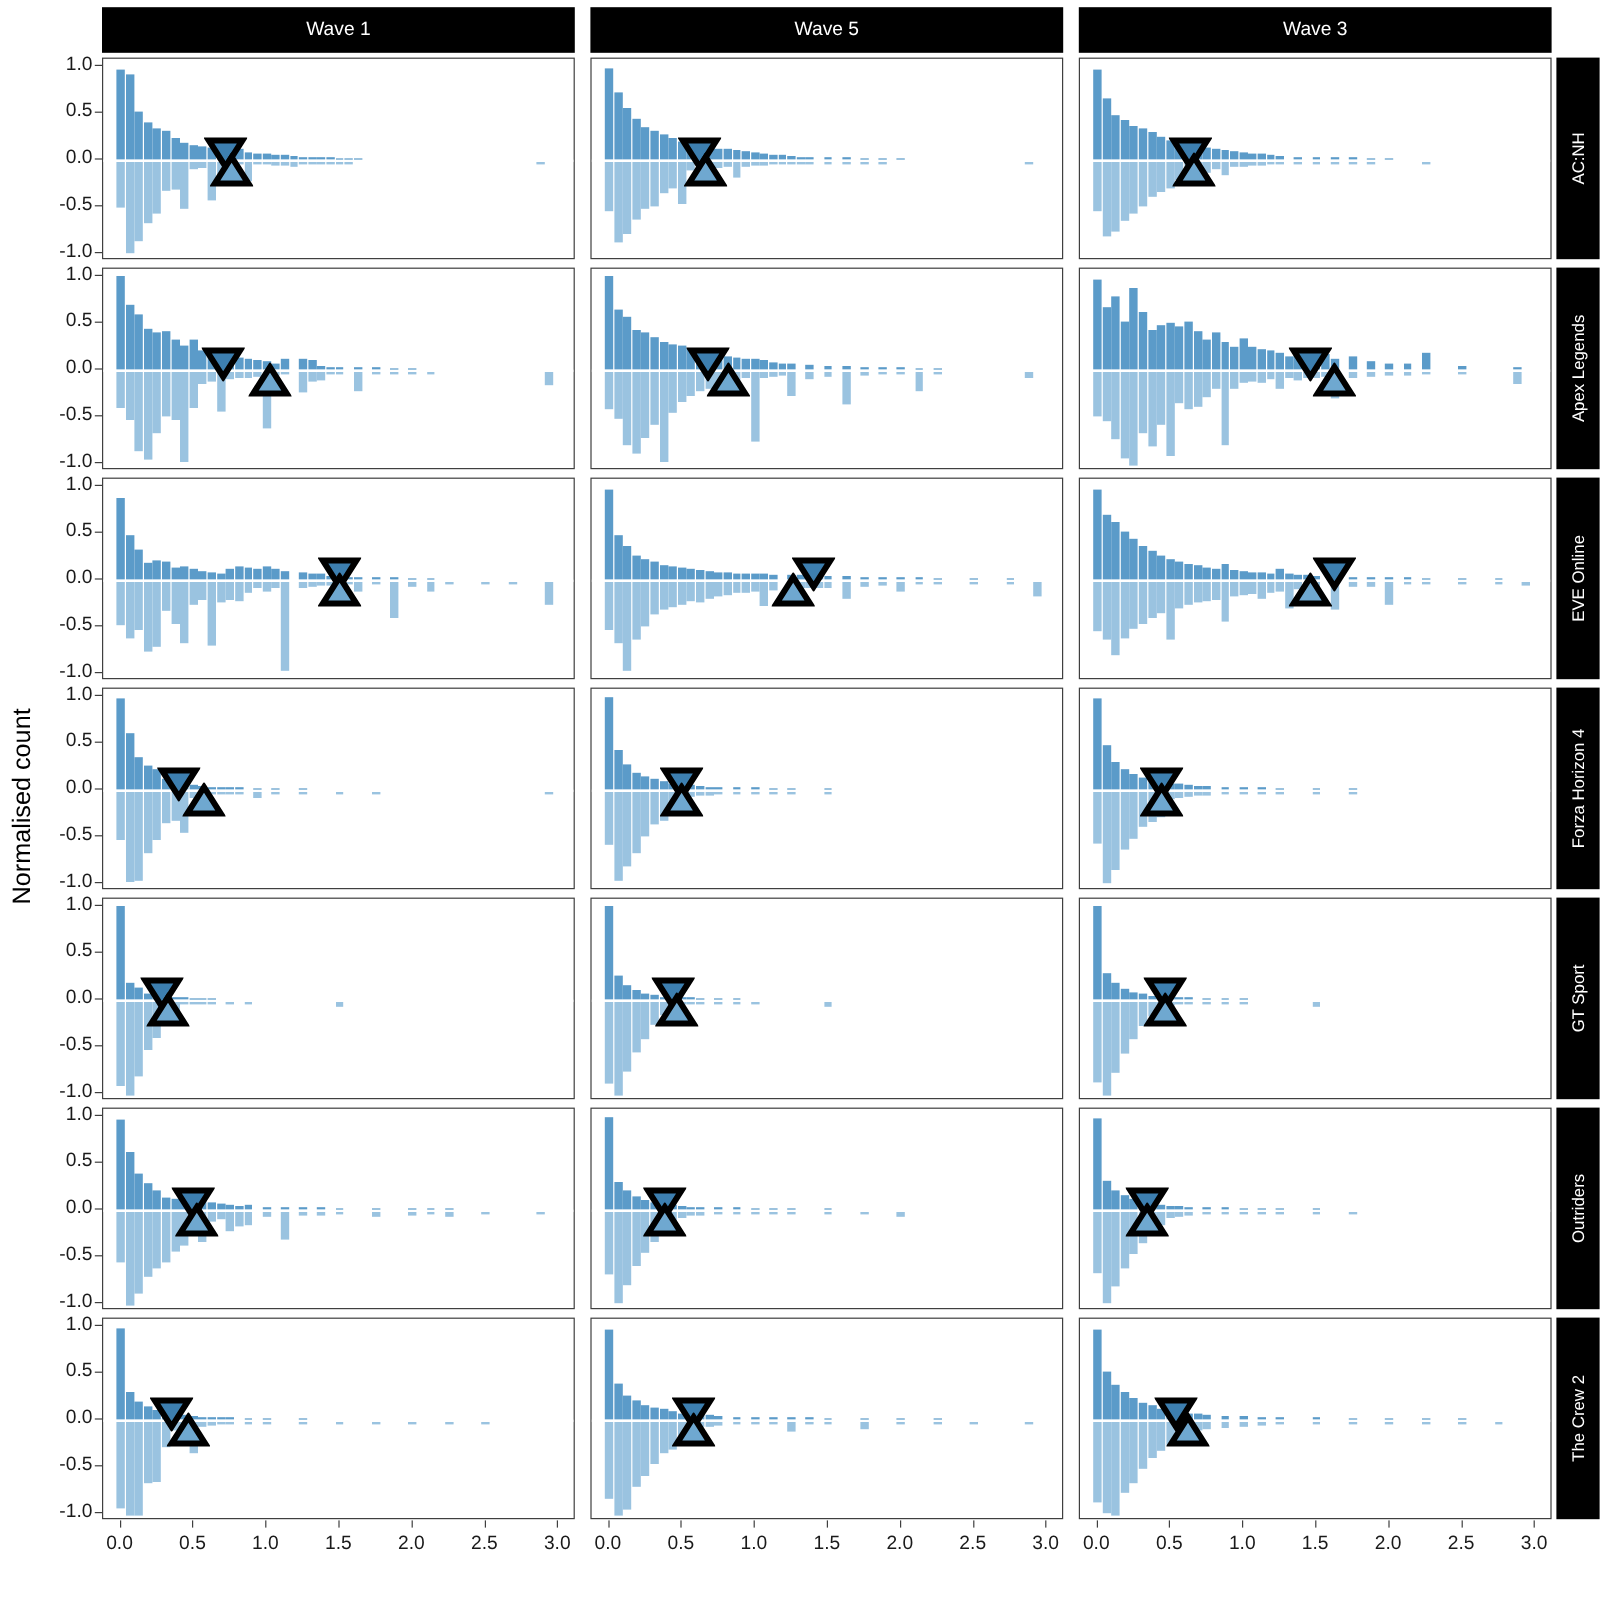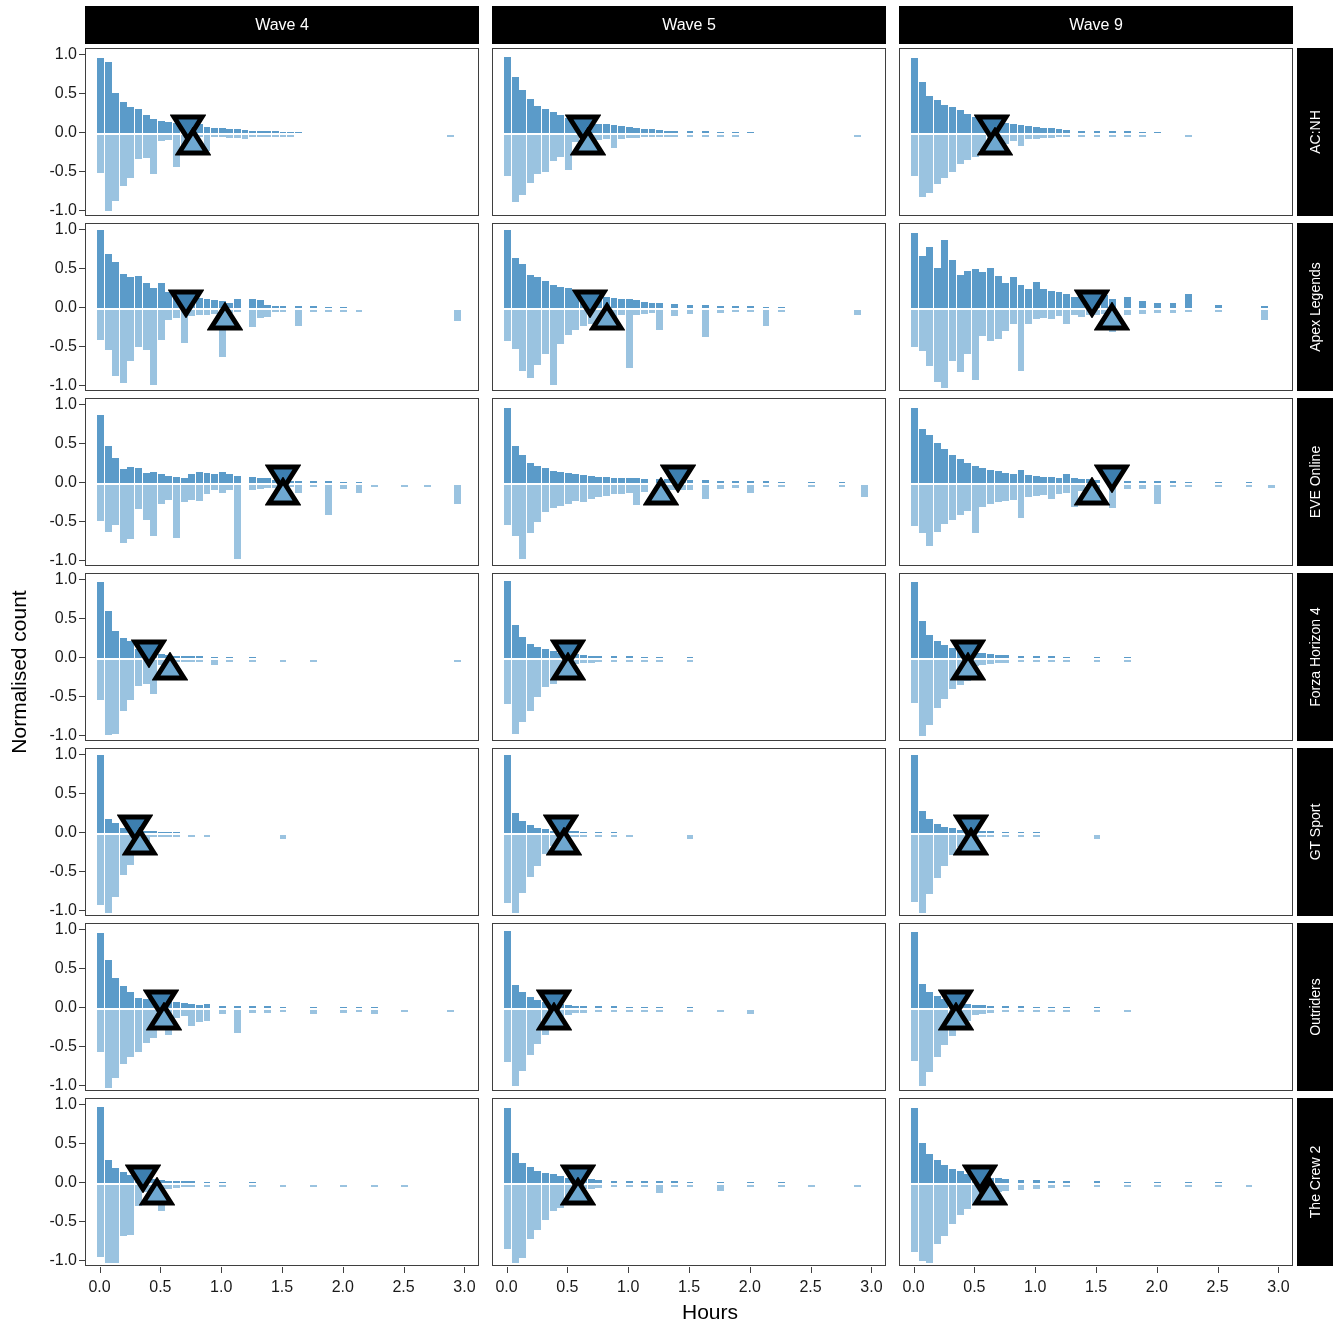--- a/index.html
+++ b/index.html
@@ -62,33 +62,30 @@
 </style>
 </head>
 <body>
 
 <div id="root">
 
   <div class="ylab">
     <span>Normalised count</span>
   </div>
 
-  <div class="xlab">
-    <span>Hours</span>
-  </div>
 
   <div id="facets">
       <div class="colstrip" style="left: 85px; width: 394px;">
-        <span>Wave 4</span>
+        <span>Wave 1</span>
       </div>
       <div class="colstrip" style="left: 492px; width: 394px;">
         <span>Wave 5</span>
       </div>
       <div class="colstrip" style="left: 899px; width: 394px;">
-        <span>Wave 9</span>
+        <span>Wave 3</span>
       </div>
       <div class="rowstrip" style="top: 48px; height: 168px;">
         <span>AC:NH</span>
       </div>
       <div class="rowstrip" style="top: 223px; height: 168px;">
         <span>Apex Legends</span>
       </div>
       <div class="rowstrip" style="top: 398px; height: 168px;">
         <span>EVE Online</span>
       </div>

